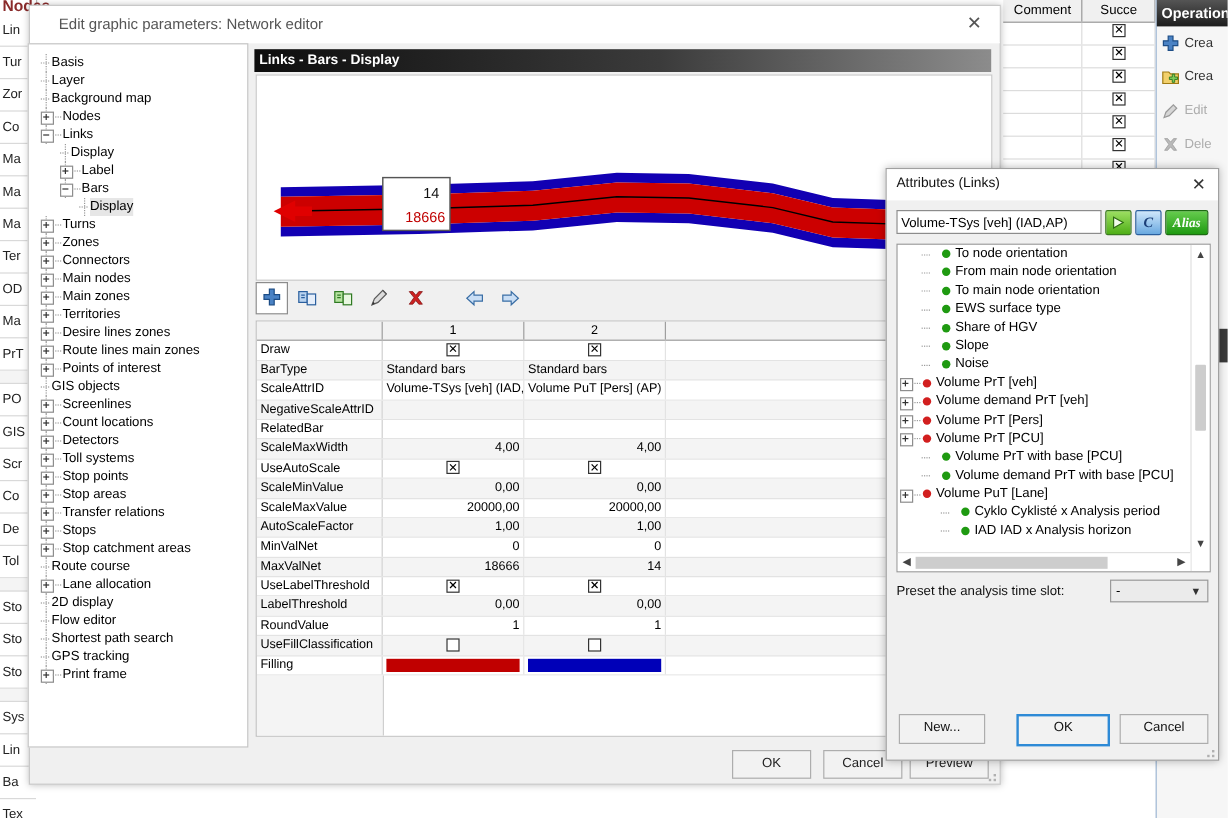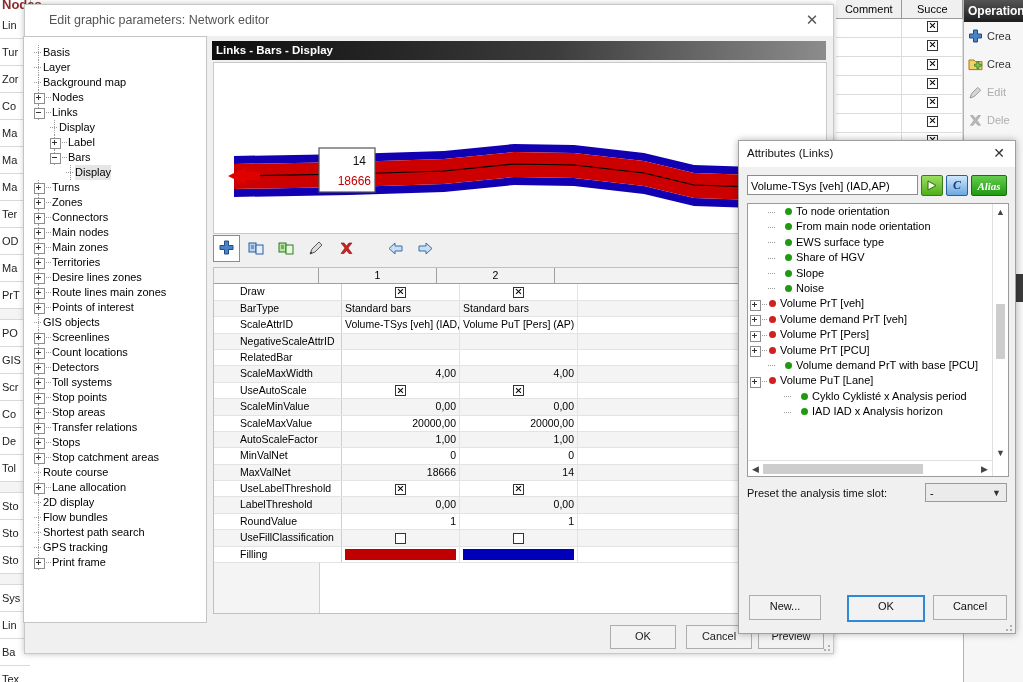--- a/index.html
+++ b/index.html
@@ -57,21 +57,21 @@
             background:linear-gradient(to right,#0e0e0e 0%,#3b3b3b 55%,#8c8c8c 100%);
             color:#fff;font-weight:bold;font-size:11.5px;line-height:19px;padding-left:4px;box-sizing:border-box;}
   .prev-box{position:absolute;left:188px;top:57px;width:612px;height:170px;background:#fff;border:1px solid #c9c9c9;overflow:hidden;}
   .prev-toolbar{position:absolute;left:188px;top:230px;width:612px;height:32px;}
   .tbtn{width:25px;height:25px;border:1px solid transparent;display:inline-flex;align-items:center;justify-content:center;vertical-align:top;}
   .tbtn.first{border:1px solid #8c8c8c;background:#fff;}
 
   
   .atab{position:absolute;left:188px;top:262px;width:612px;height:345px;background:#fff;border:1px solid #c0c0c0;overflow:hidden;}
   .atab-row{display:flex;height:15.4px;border-bottom:1px solid #e3e3e3;}
-  .atab-row .c0{width:105px;flex:0 0 105px;border-right:1px solid #cfcfcf;padding-left:3px;line-height:15.4px;font-size:10.5px;overflow:hidden;white-space:nowrap;box-sizing:border-box;margin-left:23px;}
+  .atab-row .c0{width:105px;flex:0 0 105px;border-right:1px solid #cfcfcf;padding-left:3px;line-height:15.4px;font-size:10.5px;overflow:hidden;white-space:nowrap;box-sizing:border-box;}
   .atab-row .cv{width:118px;flex:0 0 118px;border-right:1px solid #e3e3e3;line-height:15.4px;font-size:10.5px;box-sizing:border-box;padding:0 3px;overflow:hidden;white-space:nowrap;}
   .atab-row .cpad{flex:1 1 auto;border-right:1px solid #e3e3e3;}
   .atab-hdr{display:flex;height:15.4px;border-bottom:1px solid #9f9f9f;background:#f2f2f2;}
   .atab-hdr .c0{width:105px;flex:0 0 105px;border-right:1px solid #9f9f9f;box-sizing:border-box;}
   .atab-hdr .cv{width:118px;flex:0 0 118px;border-right:1px solid #9f9f9f;text-align:center;line-height:15.4px;font-size:10.5px;box-sizing:border-box;}
   .atab-hdr .cpad{flex:1 1 auto;}
   .alt{background:#f4f4f4;}
   .num{text-align:right;}
   .ctr{text-align:center;}
   .swatch{height:11px;margin-top:2px;display:block;}
@@ -448,21 +448,21 @@
           <span class="lbl" style="left:28px">Lane allocation</span>
         </div>
         <div class="tnode">
           <span class="tvline" style="left:14px;top:0;height:15px"></span>
           <span class="tdash" style="left:10px"></span>
           <span class="lbl" style="left:19px">2D display</span>
         </div>
         <div class="tnode">
           <span class="tvline" style="left:14px;top:0;height:15px"></span>
           <span class="tdash" style="left:10px"></span>
-          <span class="lbl" style="left:19px">Flow bundles</span>
+          <span class="lbl" style="left:19px">Flow editor</span>
         </div>
         <div class="tnode">
           <span class="tvline" style="left:14px;top:0;height:15px"></span>
           <span class="tdash" style="left:10px"></span>
           <span class="lbl" style="left:19px">Shortest path search</span>
         </div>
         <div class="tnode">
           <span class="tvline" style="left:14px;top:0;height:15px"></span>
           <span class="tdash" style="left:10px"></span>
           <span class="lbl" style="left:19px">GPS tracking</span>
@@ -702,20 +702,25 @@
           <span style="position:absolute;left:48px">To node orientation</span>
         </div>
         <div class="anode">
           <span class="tdash" style="left:20px;top:7.5px"></span>
           <span style="position:absolute;left:37px;top:4px;width:7px;height:7px;border-radius:50%;background:#1f9a11"></span>
           <span style="position:absolute;left:48px">From main node orientation</span>
         </div>
         <div class="anode">
           <span class="tdash" style="left:20px;top:7.5px"></span>
           <span style="position:absolute;left:37px;top:4px;width:7px;height:7px;border-radius:50%;background:#1f9a11"></span>
+          <span style="position:absolute;left:48px">To main node orientation</span>
+        </div>
+        <div class="anode">
+          <span class="tdash" style="left:20px;top:7.5px"></span>
+          <span style="position:absolute;left:37px;top:4px;width:7px;height:7px;border-radius:50%;background:#1f9a11"></span>
           <span style="position:absolute;left:48px">EWS surface type</span>
         </div>
         <div class="anode">
           <span class="tdash" style="left:20px;top:7.5px"></span>
           <span style="position:absolute;left:37px;top:4px;width:7px;height:7px;border-radius:50%;background:#1f9a11"></span>
           <span style="position:absolute;left:48px">Share of HGV</span>
         </div>
         <div class="anode">
           <span class="tdash" style="left:20px;top:7.5px"></span>
           <span style="position:absolute;left:37px;top:4px;width:7px;height:7px;border-radius:50%;background:#1f9a11"></span>
@@ -746,20 +751,25 @@
         </div>
         <div class="anode">
           <span class="tbox plus" style="left:2px;top:3.5px"></span>
           <span class="tdash" style="left:12px;top:7.5px"></span>
           <span style="position:absolute;left:21px;top:4px;width:7px;height:7px;border-radius:50%;background:#d21f1f"></span>
           <span style="position:absolute;left:32px">Volume PrT [PCU]</span>
         </div>
         <div class="anode">
           <span class="tdash" style="left:20px;top:7.5px"></span>
           <span style="position:absolute;left:37px;top:4px;width:7px;height:7px;border-radius:50%;background:#1f9a11"></span>
+          <span style="position:absolute;left:48px">Volume PrT with base [PCU]</span>
+        </div>
+        <div class="anode">
+          <span class="tdash" style="left:20px;top:7.5px"></span>
+          <span style="position:absolute;left:37px;top:4px;width:7px;height:7px;border-radius:50%;background:#1f9a11"></span>
           <span style="position:absolute;left:48px">Volume demand PrT with base [PCU]</span>
         </div>
         <div class="anode">
           <span class="tbox plus" style="left:2px;top:3.5px"></span>
           <span class="tdash" style="left:12px;top:7.5px"></span>
           <span style="position:absolute;left:21px;top:4px;width:7px;height:7px;border-radius:50%;background:#d21f1f"></span>
           <span style="position:absolute;left:32px">Volume PuT [Lane]</span>
         </div>
         <div class="anode">
           <span class="tdash" style="left:36px;top:7.5px"></span>

